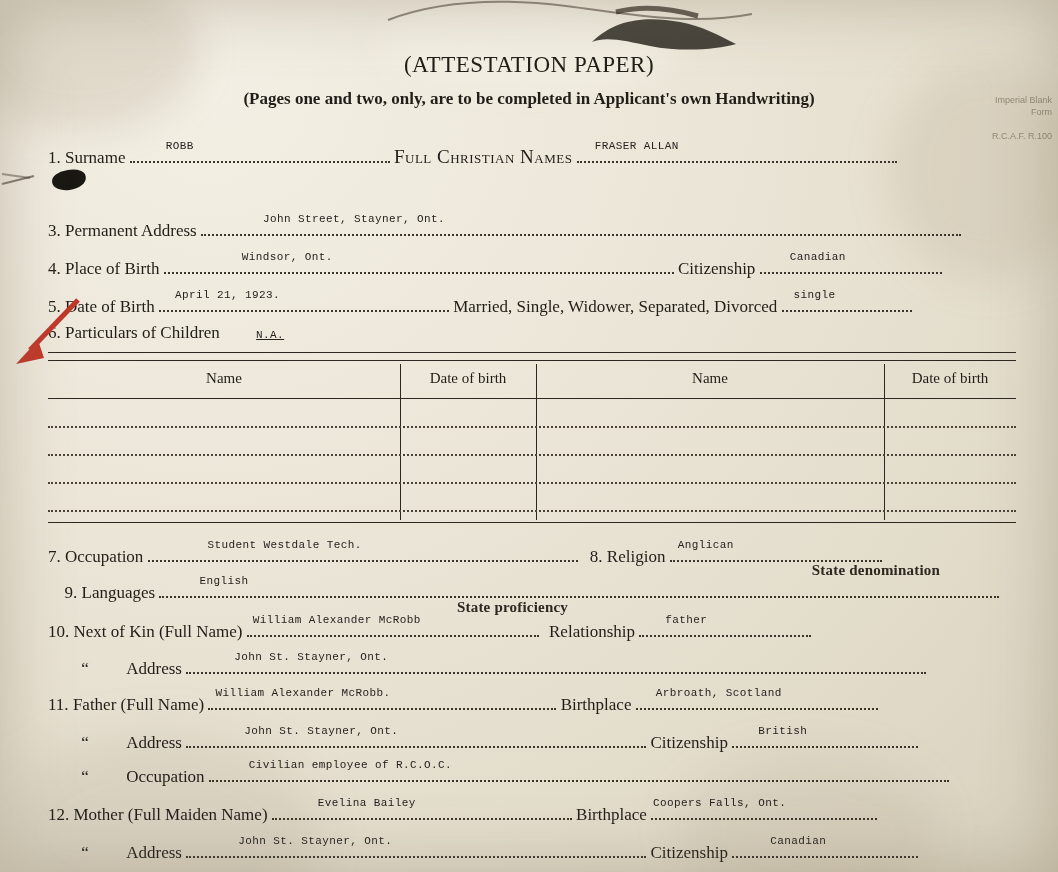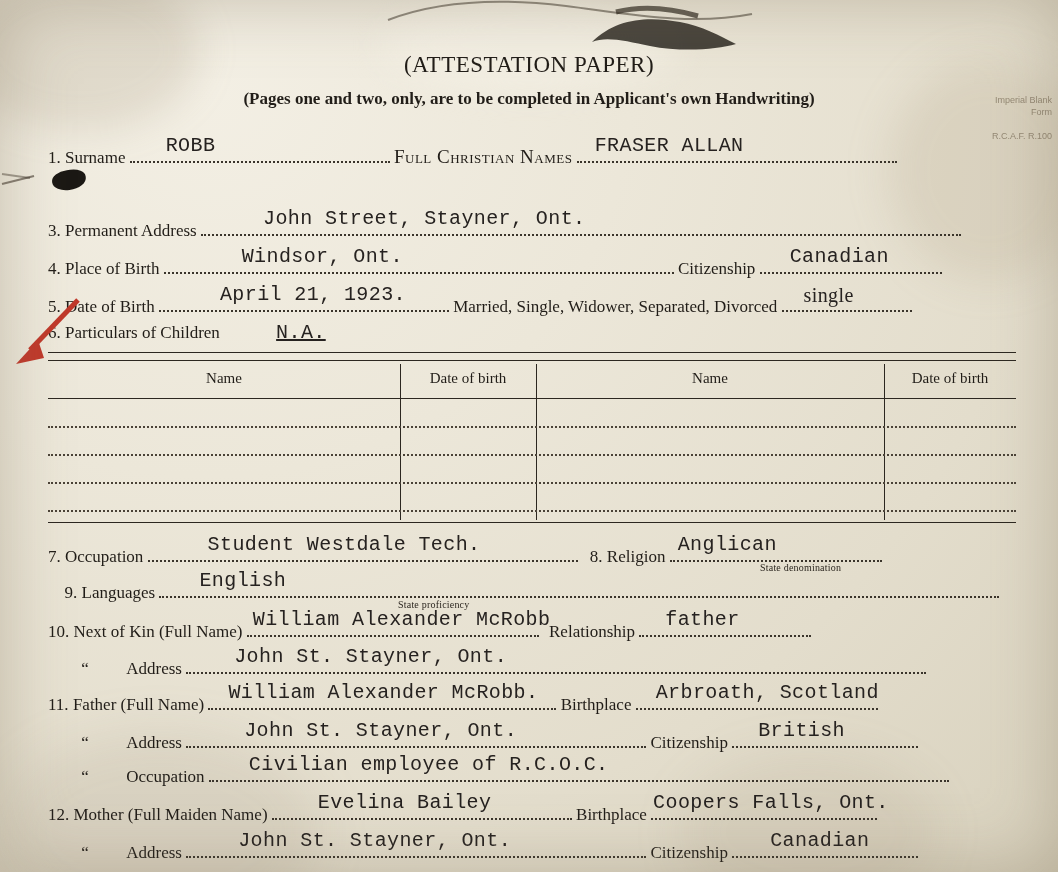--- a/index.html
+++ b/index.html
@@ -81,21 +81,21 @@
 
   .dots {
     display: inline-block;
     position: relative;
     height: 22px;
     vertical-align: baseline;
     border-bottom: 2px dotted #3a342b;
   }
   .hand {
     font-family: "Liberation Mono", monospace;
-    font-size: 20px;
+    font-size: 11px;
     letter-spacing: .4px;
     color: #262220;
   }
   .inline-val {
     position: absolute;
     bottom: 2px;
     left: 14px;
     white-space: nowrap;
   }
 
@@ -121,24 +121,25 @@
   }
   .tbl .th {
     position: absolute;
     font-size: 15px;
     text-align: center;
     top: 18px;
   }
 
   .sub-note {
     position: absolute;
-    font-size: 10px;
+    font-size: 15px;
     letter-spacing: .2px;
-    text-align: left;
+    text-align: right;
     color: #2c2720;
+    font-weight: bold;
   }
 
   .arrow { position: absolute; pointer-events: none; }
   .blot {
     position: absolute;
     width: 34px; height: 20px;
     background: #1b1814;
     border-radius: 50% 45% 55% 50%;
     transform: rotate(-8deg);
   }
@@ -213,32 +214,32 @@
     <span class="lbl">Citizenship</span>
     <span class="dots" style="width:182px;">
       <span class="inline-val hand" style="left:30px;">Canadian</span>
     </span>
   </div>
 
   <div class="row" style="top:288px;">
     <span class="num">5.</span>
     <span class="lbl">Date of Birth</span>
     <span class="dots" style="width:290px;">
-      <span class="inline-val hand" style="left:16px;margin-left:45px;">April 21, 1923.</span>
+      <span class="inline-val hand" style="left:16px;">April 21, 1923.</span>
     </span>
     <span class="lbl">Married, Single, Widower, Separated, Divorced</span>
     <span class="dots" style="width:130px;">
-      <span class="inline-val hand" style="left:22px;font-family:Liberation Serif, serif;">single</span>
+      <span class="inline-val hand" style="left:12px;">single</span>
     </span>
   </div>
 
   <div class="row" style="top:320px;">
     <span class="num">6.</span>
     <span class="lbl">Particulars of Children</span>
-    <span class="hand" style="margin-left:52px;text-decoration:underline;">N.A.</span>
+    <span class="hand" style="margin-left:32px;text-decoration:underline;">N.A.</span>
   </div>
 
   <svg class="arrow" style="left:4px; top:296px; width:80px; height:72px;" viewBox="0 0 80 72">
     <path d="M74,4 L26,54" stroke="#c0392b" stroke-width="5" fill="none"></path>
     <path d="M12,68 L34,44 L40,62 Z" fill="#c0392b"></path>
   </svg>
 
   <svg class="arrow" style="left:0px; top:168px; width:40px; height:24px;" viewBox="0 0 40 24">
     <path d="M2,16 L34,8" stroke="rgba(60,50,40,.6)" stroke-width="2" fill="none"></path>
     <path d="M2,6 L30,10" stroke="rgba(60,50,40,.45)" stroke-width="2" fill="none"></path>
@@ -305,21 +306,21 @@
     <span class="lbl">Address</span>
     <span class="dots" style="width:740px;">
       <span class="inline-val hand" style="left:48px;">John St. Stayner, Ont.</span>
     </span>
   </div>
 
   <div class="row" style="top:686px;">
     <span class="num">11.</span>
     <span class="lbl">Father (Full Name)</span>
     <span class="dots" style="width:348px;">
-      <span class="inline-val hand" style="left:20px;">William Alexander McRobb.</span>
+      <span class="inline-val hand" style="left:7px;">William Alexander McRobb.</span>
     </span>
     <span class="lbl">Birthplace</span>
     <span class="dots" style="width:242px;">
       <span class="inline-val hand" style="left:20px;">Arbroath, Scotland</span>
     </span>
   </div>
 
   <div class="row" style="top:724px;">
     <span class="num" style="width:74px; text-align:center;">“</span>
     <span class="lbl">Address</span>

